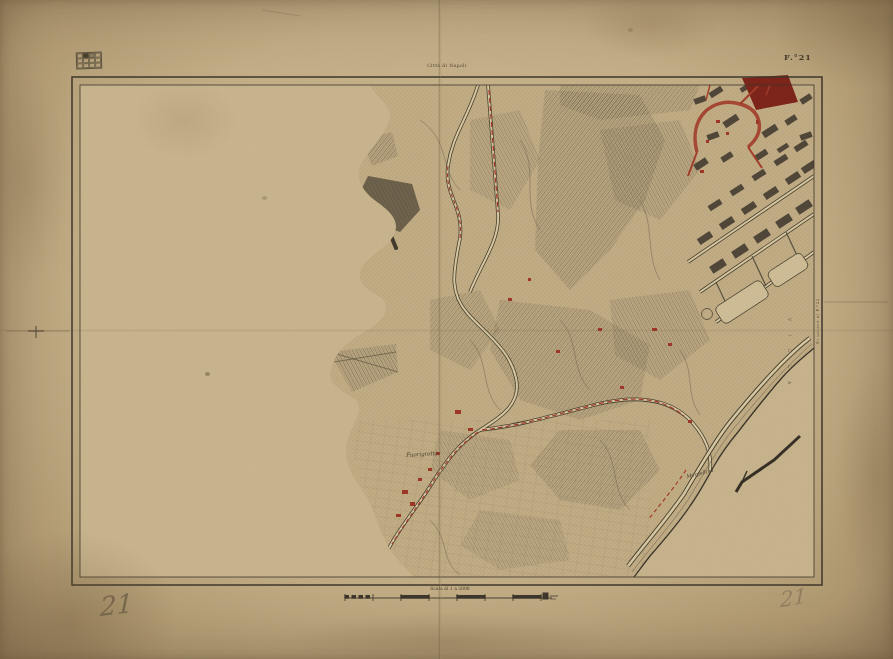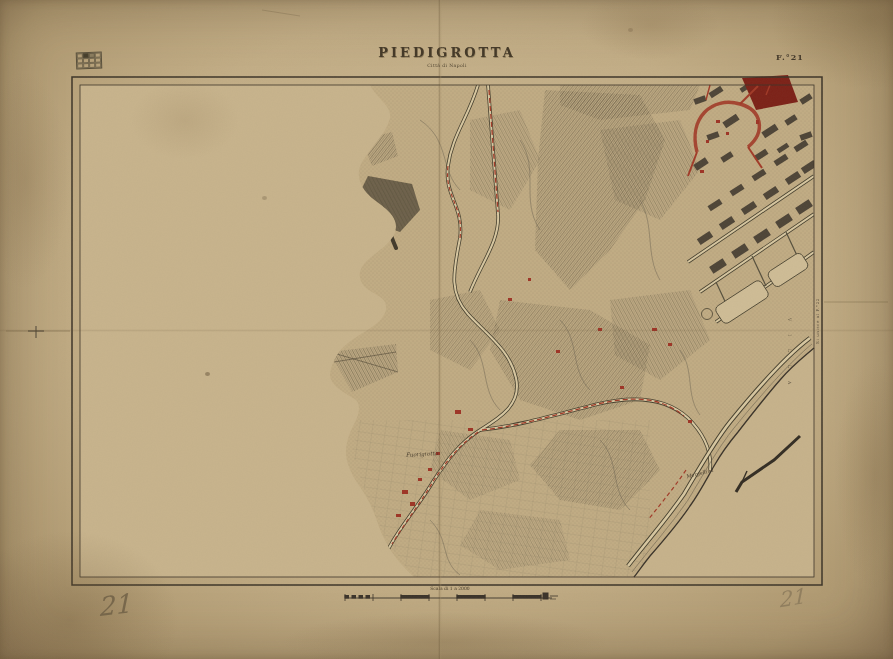--- a/index.html
+++ b/index.html
@@ -20,21 +20,21 @@
   .stain.s6{left:280px;top:612px;width:330px;height:60px;background:radial-gradient(ellipse, rgba(110,88,55,.22), rgba(110,88,55,0) 70%);}
   .stain.s7{left:835px;top:360px;width:80px;height:230px;background:radial-gradient(ellipse, rgba(115,92,58,.22), rgba(115,92,58,0) 70%);}
   .speck{width:5px;height:4px;border-radius:50%;background:rgba(80,62,40,.4);}
   .crease-v{left:438px;top:0;width:4px;height:659px;
     background:linear-gradient(90deg, rgba(96,78,50,0), rgba(96,78,50,.30) 40%, rgba(160,140,102,.28) 62%, rgba(96,78,50,0));}
   .crease-h{left:0;top:329px;width:893px;height:3px;
     background:linear-gradient(180deg, rgba(96,78,50,0), rgba(96,78,50,.12), rgba(96,78,50,0));}
   .map-title{left:297px;top:45px;width:300px;text-align:center;font-size:13px;font-weight:bold;
     letter-spacing:3px;color:#453a29;text-shadow:.5px .5px 0 rgba(140,122,90,.8);}
   .map-subtitle{left:297px;top:63px;width:300px;text-align:center;font-size:4.5px;letter-spacing:.4px;color:#4f4330;}
-  .sheet-no{left:776px;top:52px;width:44px;text-align:left;font-size:8px;font-weight:bold;letter-spacing:1px;color:#43392a;}
+  .sheet-no{left:776px;top:52px;width:44px;text-align:center;font-size:8px;font-weight:bold;letter-spacing:1px;color:#43392a;}
   .scale-label{left:403px;top:586px;width:94px;text-align:center;font-size:4.5px;color:#4a3f2d;}
   .hand{font-style:italic;color:rgba(112,96,70,.85);}
   .hand.hl{left:100px;top:590px;font-size:26px;transform:rotate(-7deg) skewX(-8deg);}
   .hand.hr{left:780px;top:586px;font-size:21px;transform:rotate(-9deg) skewX(-10deg);color:rgba(118,103,78,.55);}
   .margin-note{left:815px;top:298px;writing-mode:vertical-rl;transform:rotate(180deg);
     font-size:4px;letter-spacing:.6px;color:#5c5140;}
   .park-letters{left:787px;top:318px;writing-mode:vertical-rl;font-size:4.5px;letter-spacing:13px;color:#514838;opacity:.85;}
   .lbl{font-style:italic;color:#463c2c;}
   .lbl.fuorigrotta{left:406px;top:451px;font-size:5.5px;transform:rotate(-3deg);}
   .lbl.mergellina{left:686px;top:470px;font-size:5px;transform:rotate(-14deg);}
@@ -295,21 +295,20 @@
     <div></div>
       <div></div>
       <div></div>
       <div></div>
     <div></div>
       <div></div>
       <div></div>
       <div></div>
   </div>
 
-  <div class="map-title">PIEDIGROTTA</div>
   <div class="map-subtitle">Città di Napoli</div>
   <div class="sheet-no">F.°21</div>
   <div class="scale-label">Scala di 1 a 2000</div>
   <div class="margin-note">Si unisce al F.°22</div>
   <div class="park-letters">VILLA</div>
   <div class="lbl fuorigrotta">Fuorigrotta</div>
   <div class="lbl mergellina">Mergellina</div>
   <div class="hand hl">21</div>
   <div class="hand hr">21</div>
 

